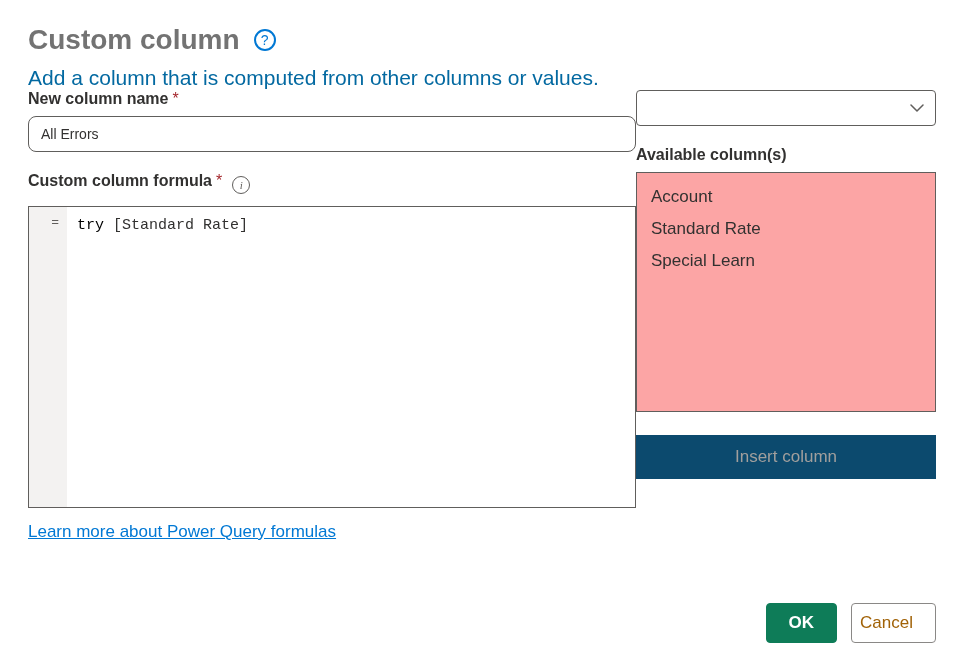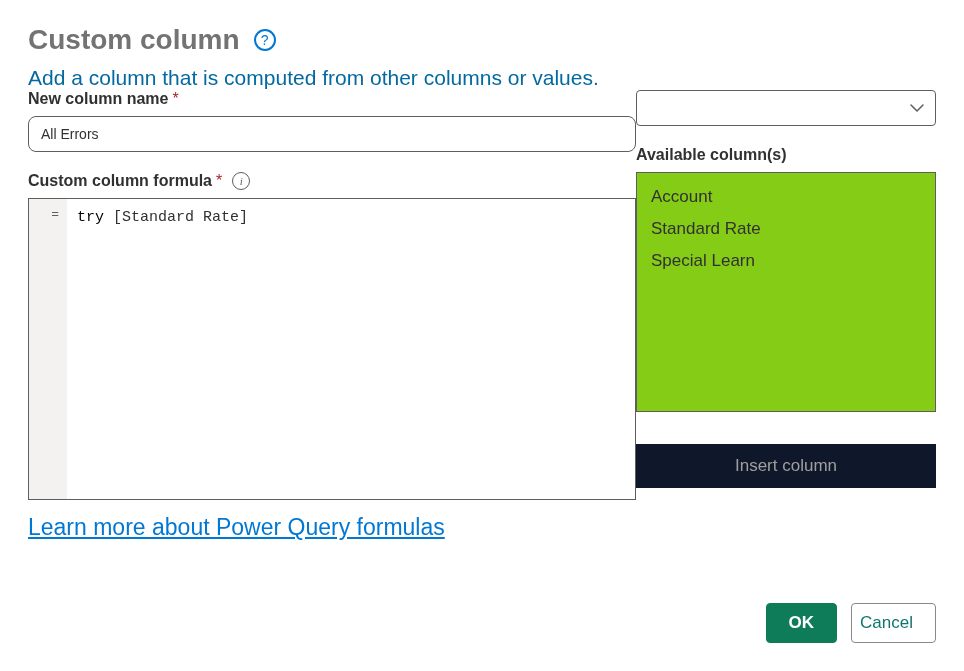--- a/index.html
+++ b/index.html
@@ -153,48 +153,48 @@
     .kw-bracket {
       color: #323130;
     }
     .available-section {
       margin-top: 20px;
     }
     .available-list {
       width: 100%;
       height: 240px;
       border: 1px solid #605e5c;
-      background: #84cc16;
+      background: #fca5a5;
       padding: 8px 0;
       overflow-y: auto;
     }
     .available-item {
       padding: 6px 14px;
       font-size: 17px;
       color: #323130;
       cursor: pointer;
     }
     .insert-button {
       width: 100%;
       height: 44px;
-      margin-top: 32px;
+      margin-top: 23px;
       border: none;
-      background: #0f172a;
+      background: #0c4a6e;
       color: #a19f9d;
       font-size: 17px;
       font-family: inherit;
       cursor: default;
     }
     .learn-more {
       margin-top: 14px;
     }
     .learn-more a {
       color: #0078d4;
       text-decoration: underline;
-      font-size: 23px;
+      font-size: 17px;
     }
     .dialog-footer {
       position: absolute;
       bottom: 28px;
       right: 28px;
       display: flex;
       gap: 14px;
       border-radius: 14px;
     }
     .btn {
@@ -207,21 +207,21 @@
       border: 1px solid transparent;
     }
     .btn-primary {
       background: #0e7c58;
       color: #ffffff;
       font-weight: 600;
       border-color: #0e7c58;
     }
     .btn-secondary {
       background: #ffffff;
-      color: #0f766e;
+      color: #a16207;
       border: 1px solid #8a8886;
       padding-left: 8px;
     }
   </style>
 </head>
 <body>
 
 <div class="dialog-header">
   <h1 class="dialog-title">Custom column</h1>
   <span class="help-icon">?</span>
@@ -233,21 +233,21 @@
 
   <div>
     <div class="field-label">
       <span>New column name</span>
       <span class="required">*</span>
     </div>
     <input type="text" class="text-input" value="All Errors" style="">
 
     <div class="formula-section">
       <div class="formula-label-row">
-        <div class="field-label" style="margin-bottom:0;">
+        <div class="field-label" style="margin-bottom:8px;">
           <span>Custom column formula</span>
           <span class="required">*</span>
         </div>
         <span class="info-icon">i</span>
       </div>
       <div class="formula-editor">
         <div class="formula-gutter">
           <span class="equals-sign">=</span>
         </div>
         <div class="formula-content">

